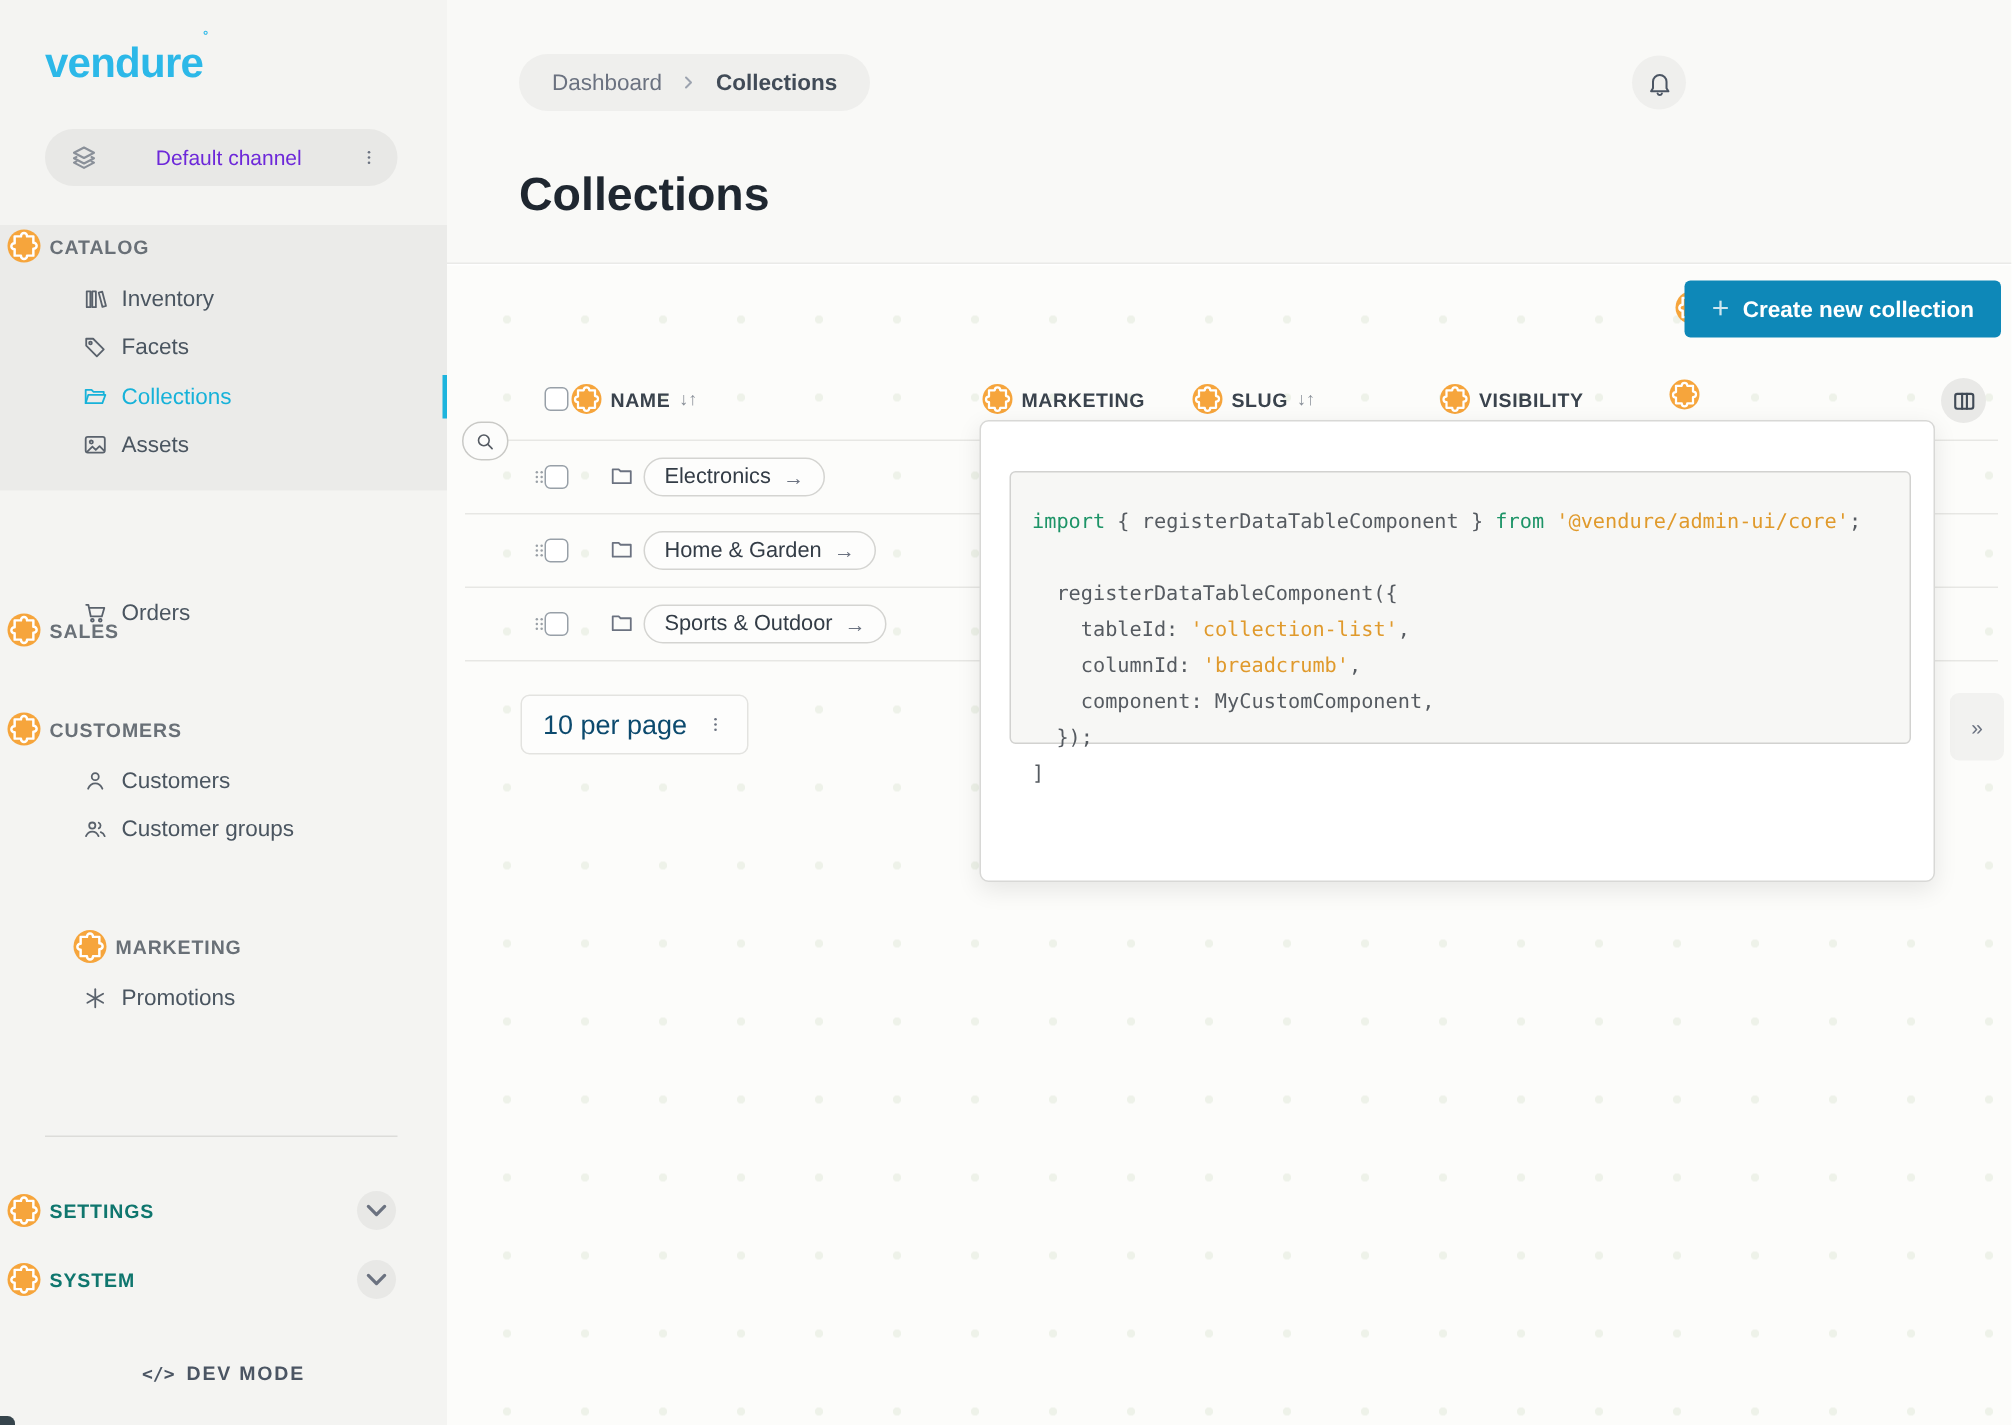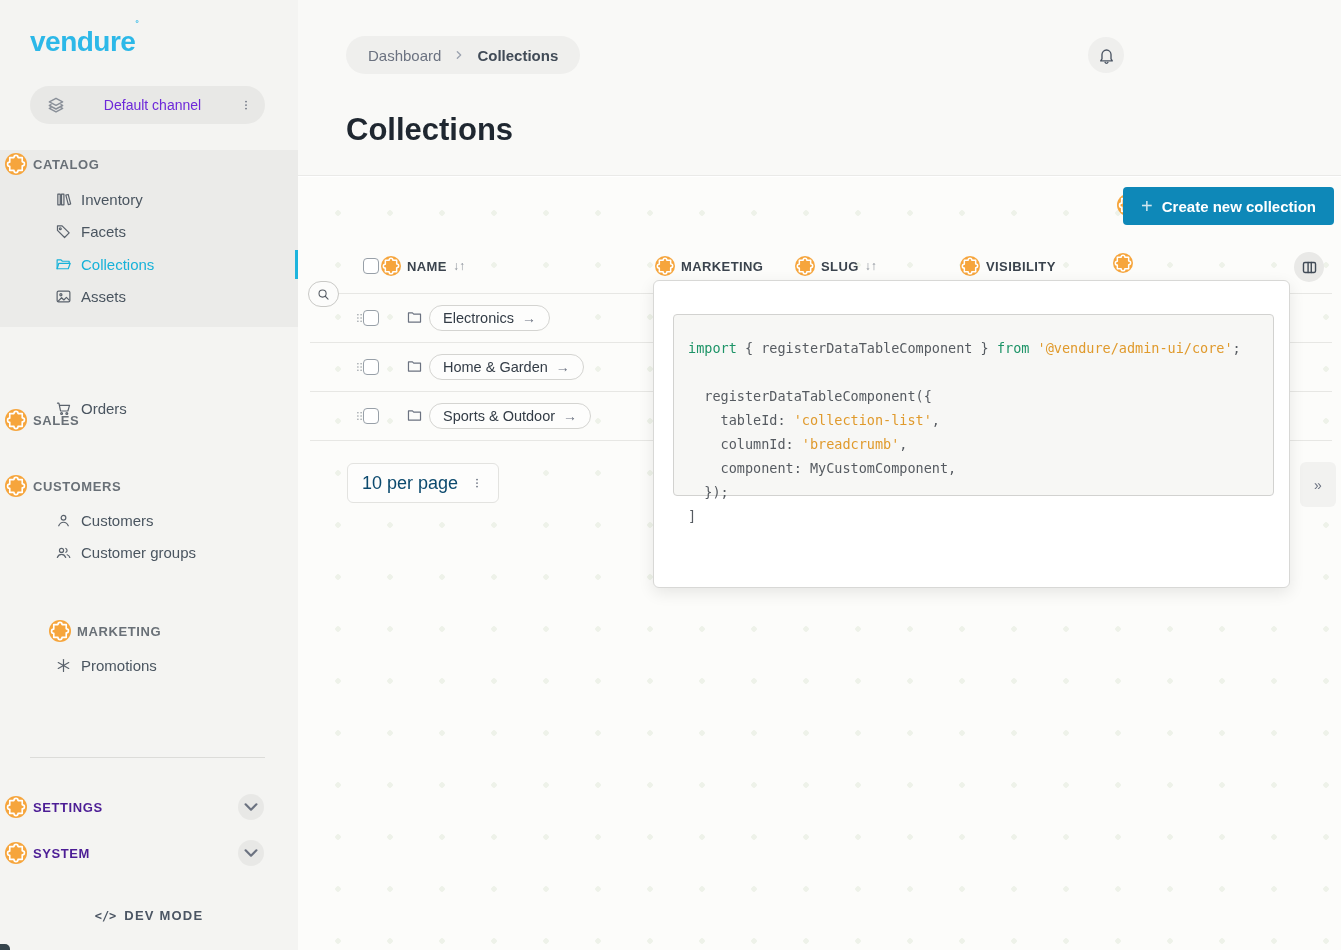--- a/index.html
+++ b/index.html
@@ -22,21 +22,21 @@
     align-items:center; justify-content:center; flex:none; cursor:pointer; }
   .badge svg { width:13px; height:13px; }
   .nav-head .badge { margin-left:5px; }
   .nav-item { position:absolute; left:0; width:298px; height:28px; display:flex; align-items:center;
     padding-left:55px; gap:9px; font-size:15px; color:#4a5560; cursor:pointer; }
   .nav-item .icon { width:17px; height:17px; color:#5a626c; flex:none; }
   .nav-item.active, .nav-item.active .icon { color:#17b2d9; }
   .active-bar { position:absolute; right:0; top:250px; width:3px; height:29px; background:#1db4dd; }
   .side-divider { position:absolute; left:30px; top:757px; width:235px; height:1px; background:#dcdcd9; }
   .collapse-row { position:absolute; left:0; width:298px; height:26px; display:flex; align-items:center; }
-  .collapse-row .label { margin-left:6px; font-size:13px; font-weight:700; color:#4c1d95; letter-spacing:.6px; flex:1; }
+  .collapse-row .label { margin-left:6px; font-size:13px; font-weight:700; color:#0f766e; letter-spacing:.6px; flex:1; }
   .collapse-row .badge { margin-left:5px; }
   .chev-btn { width:26px; height:26px; border-radius:50%; background:#e8e8e6; color:#6b7280;
     display:flex; align-items:center; justify-content:center; margin-right:34px; cursor:pointer; }
   .chev-btn svg { width:15px; height:15px; }
   .devmode { position:absolute; left:0; top:908px; width:298px; display:flex; align-items:center;
     justify-content:center; gap:8px; color:#4b5563; cursor:pointer; }
   .devmode .tag { font-family:"DejaVu Sans Mono", monospace; font-size:12px; font-weight:700; }
   .devmode .label { font-size:13px; font-weight:600; letter-spacing:1.2px; }
   .corner-blob { position:absolute; left:0; bottom:0; width:10px; height:6px; background:#36444c; border-top-right-radius:5px; }
 

